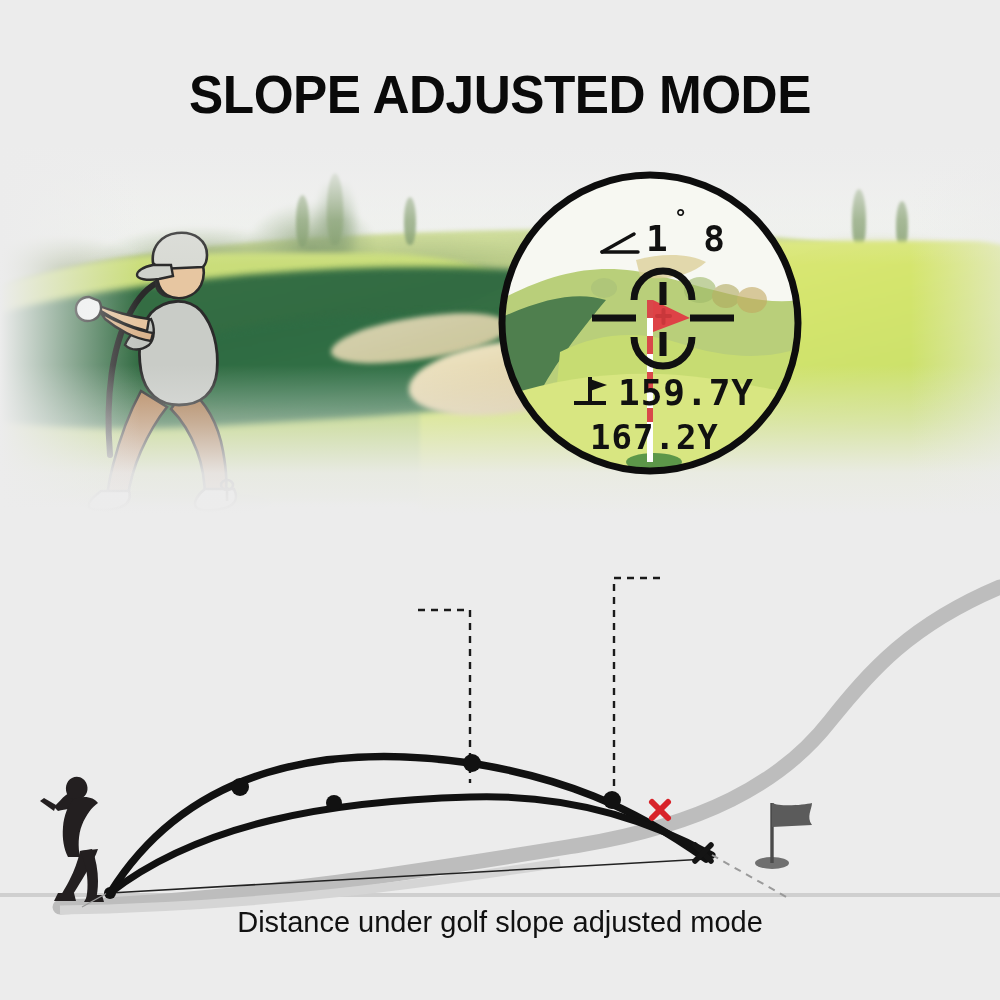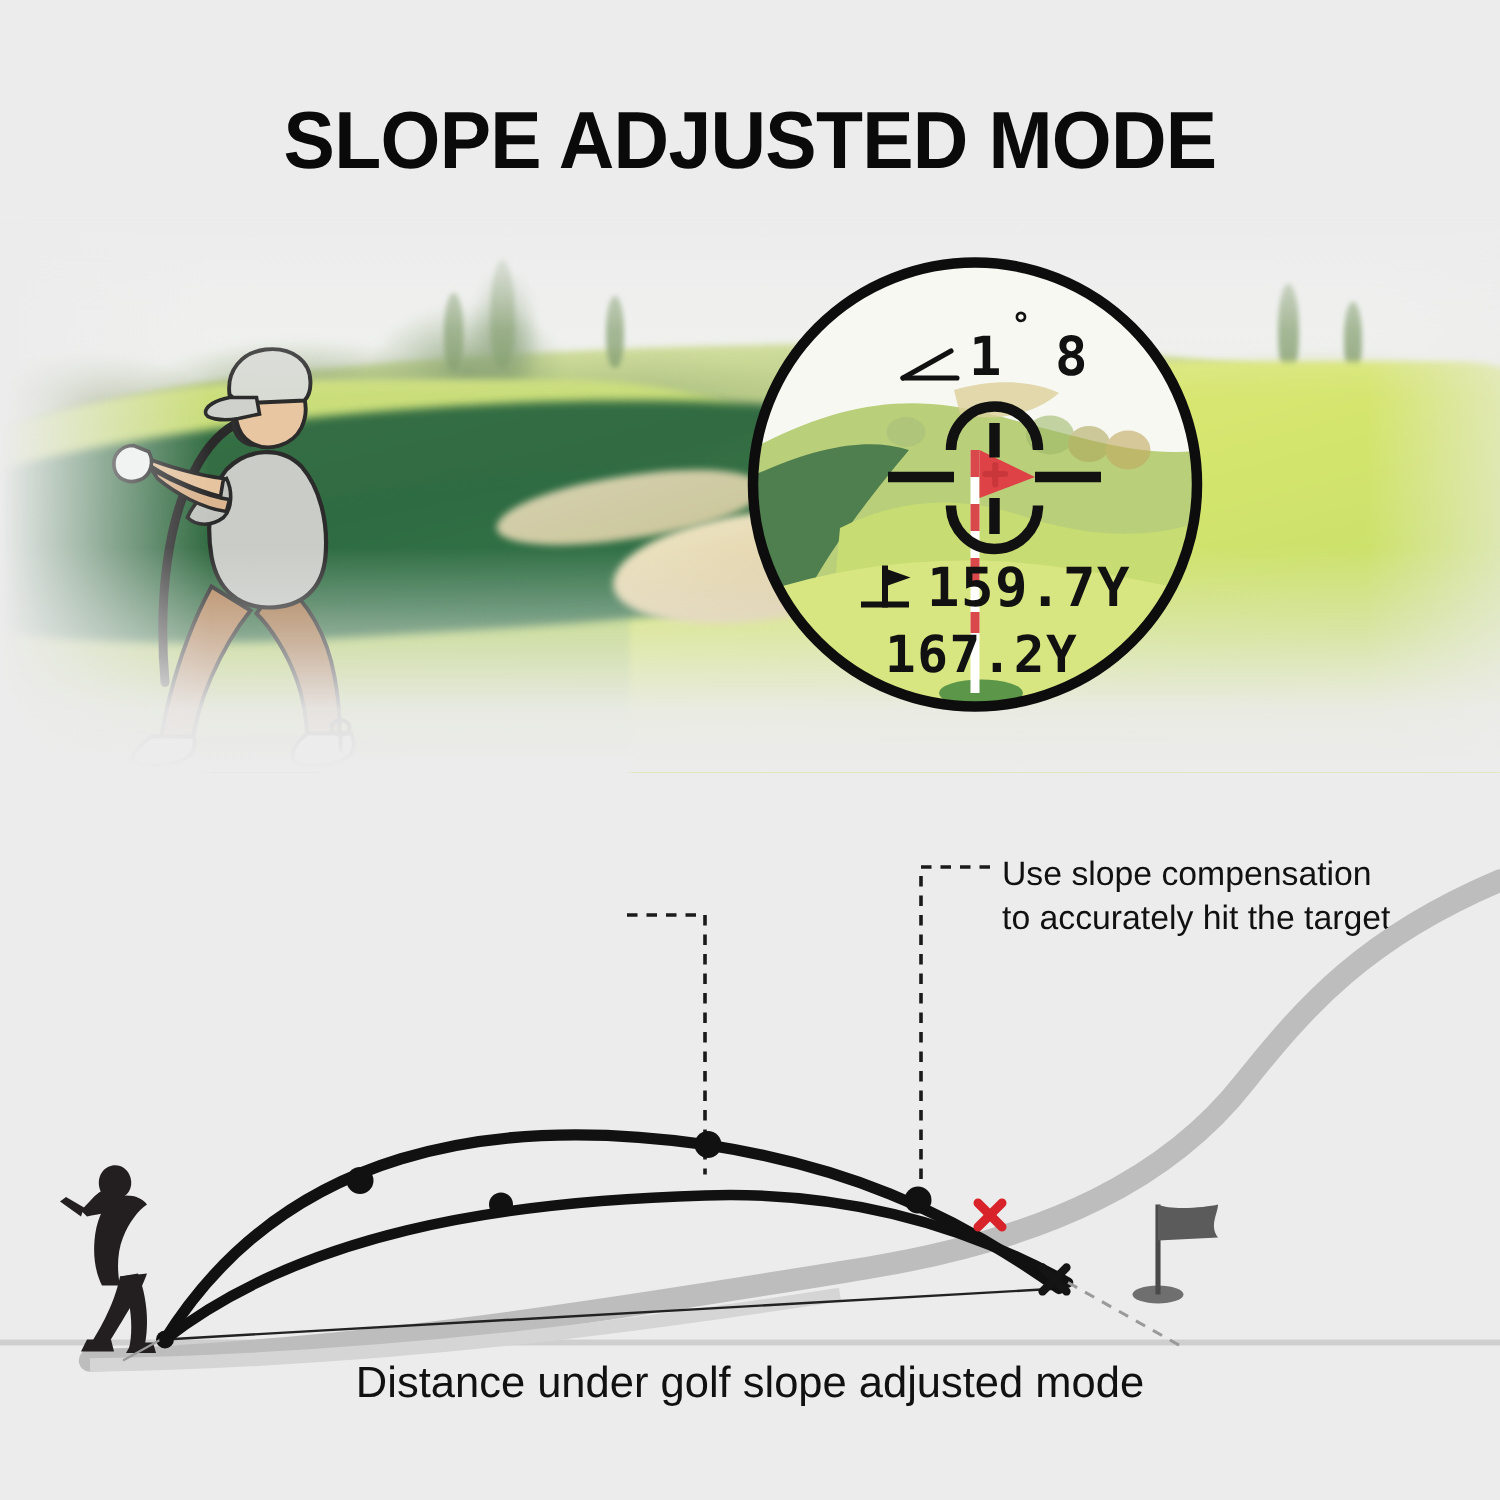--- a/index.html
+++ b/index.html
@@ -282,22 +282,20 @@
       <path d="M590 379 L607 385 L590 391 Z" fill="#111" stroke="none"></path>
     </g>
   </svg>
 
   <div class="seg angle-val"><span>1 8</span><span style="position:absolute;left:28px;top:-13px;font-size:22px;">°</span></div>
   <div class="seg dist-main">159.7Y</div>
   <div class="seg dist-sub">167.2Y</div>
 
   <div class="diagram">
 
-    <div class="note note-right">Use slope compensation
-to accurately hit the target</div>
 
     <svg viewBox="0 0 1000 485" style="position:absolute;left:0;top:0;width:1000px;height:485px;">
 
       <g stroke="#1a1a1a" stroke-width="2.4" fill="none" stroke-dasharray="7 6">
         <path d="M418 95 L470 95 L470 268"></path>
       </g>
       <g stroke="#1a1a1a" stroke-width="2.4" fill="none" stroke-dasharray="7 6">
         <path d="M660 63 L614 63 L614 285"></path>
       </g>
 

